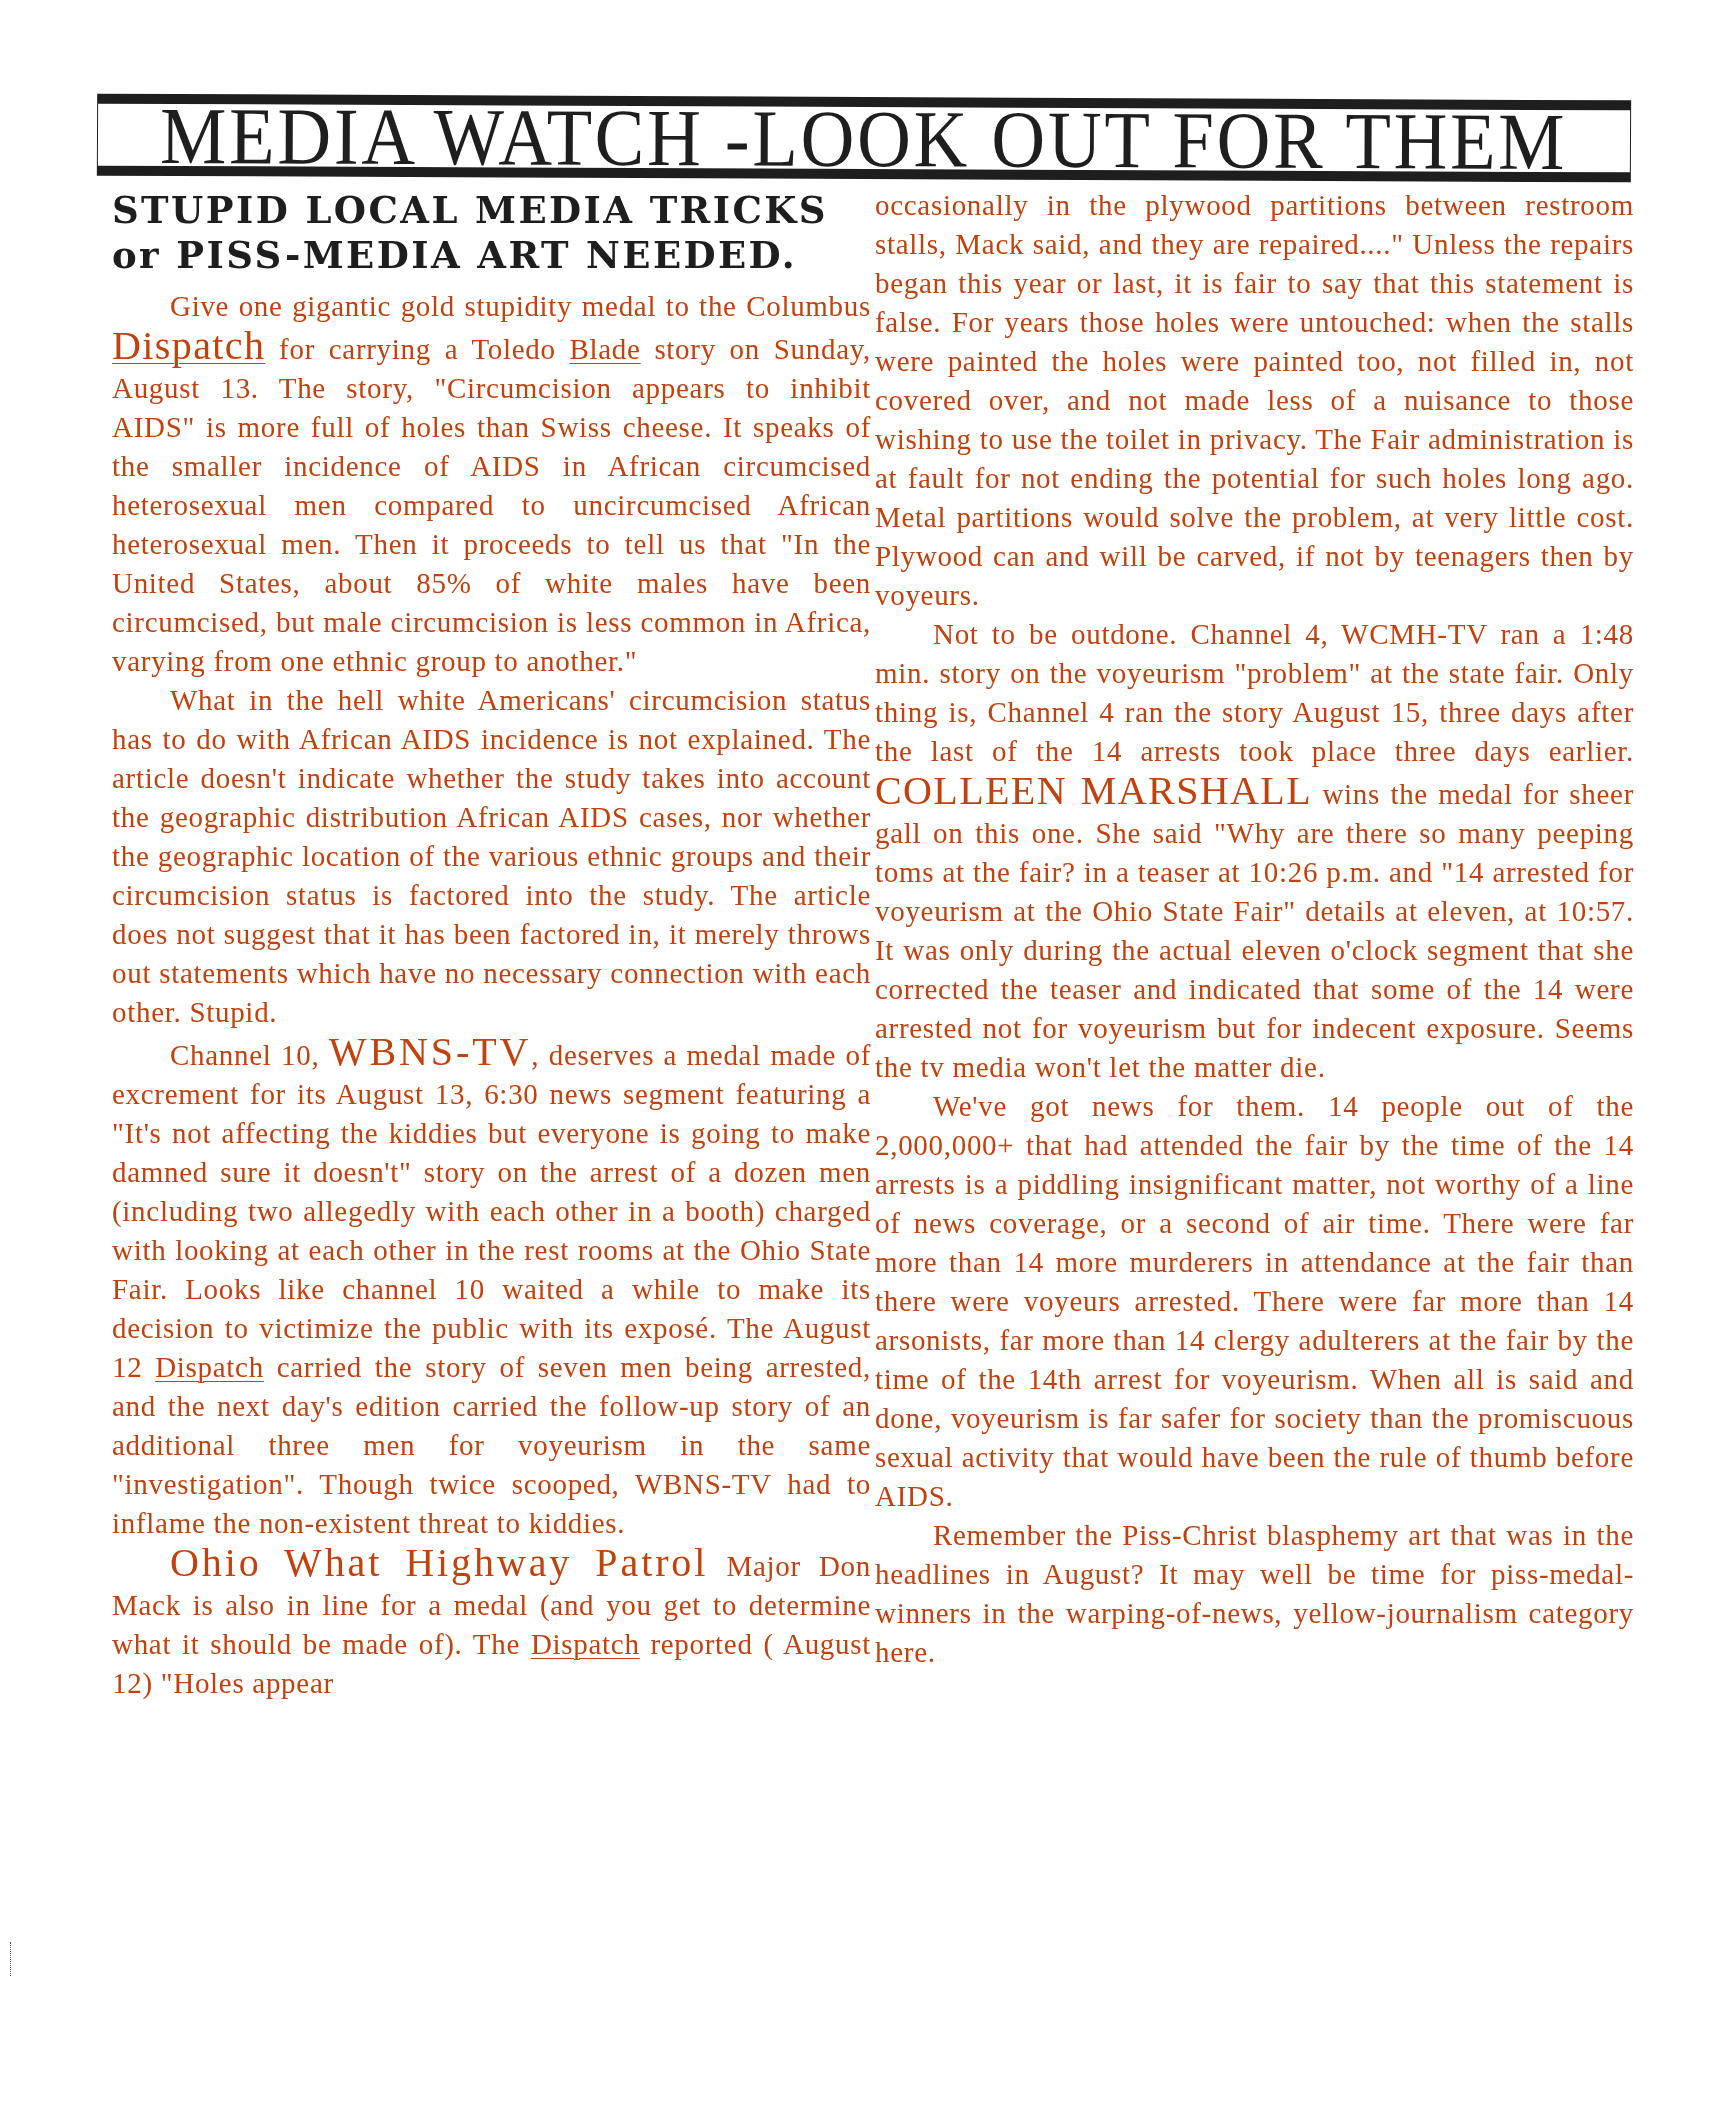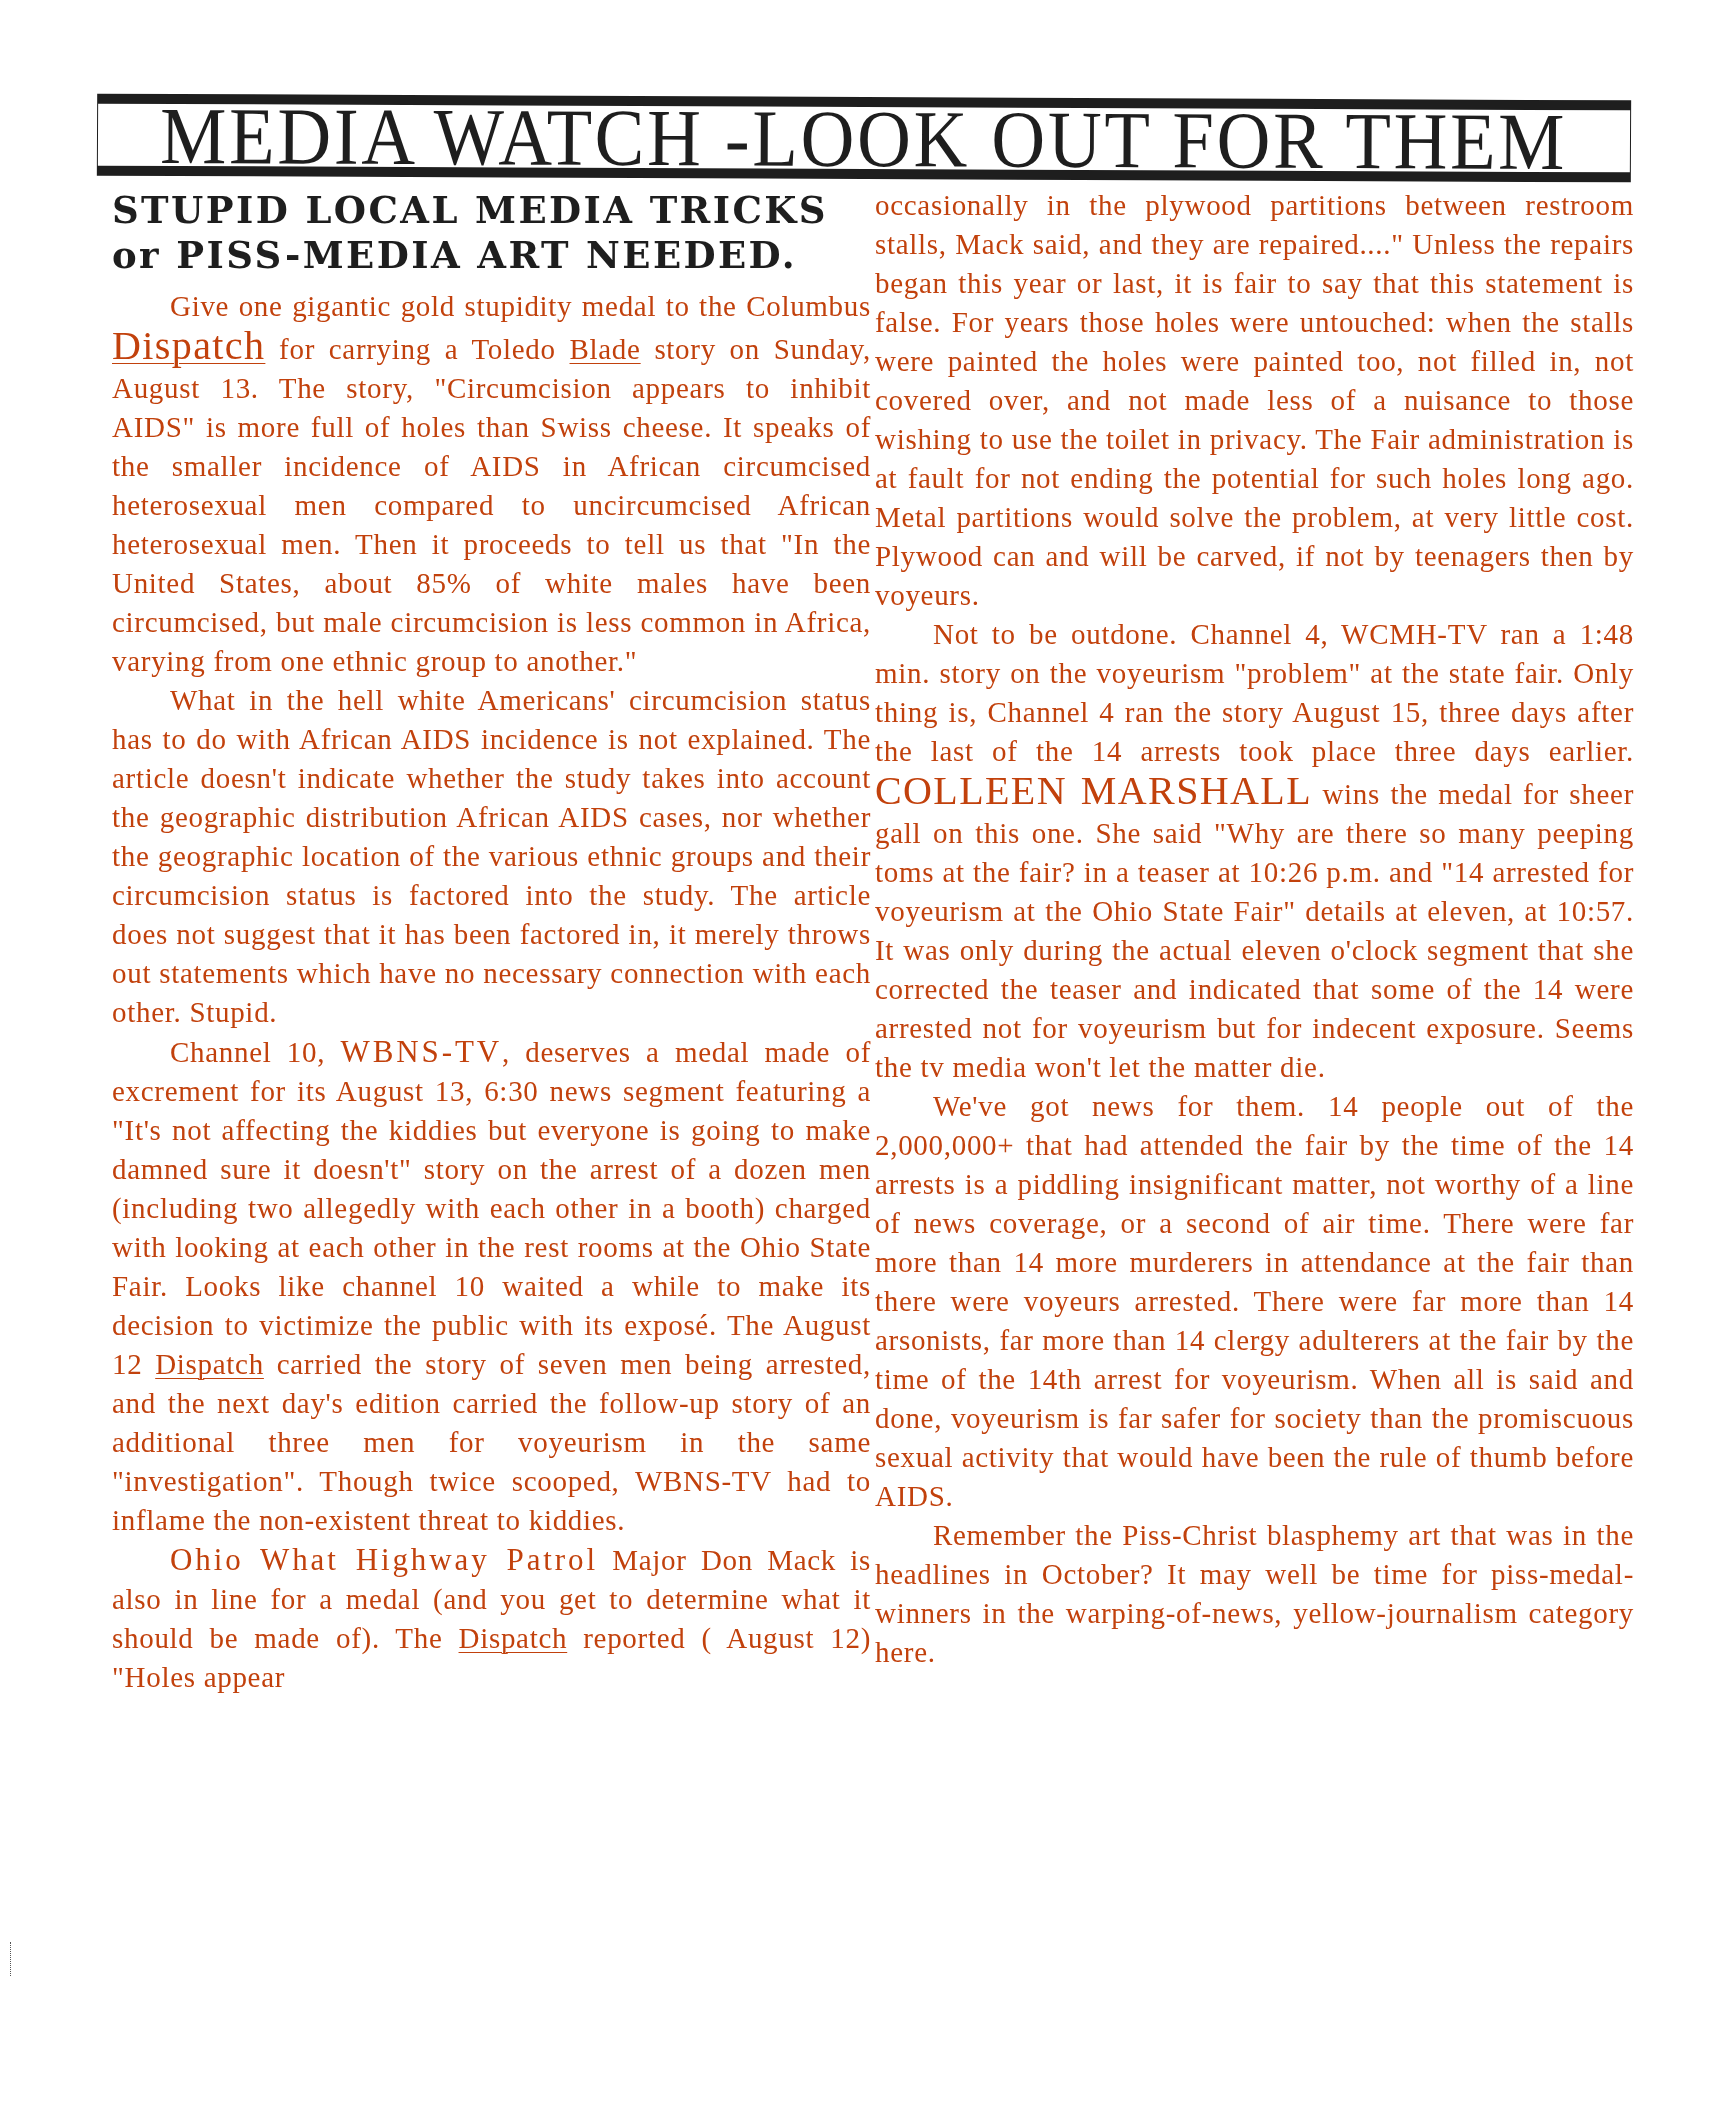--- a/index.html
+++ b/index.html
@@ -24,21 +24,21 @@
     font-family:"DejaVu Serif","Liberation Serif",serif; font-weight:bold; font-size:37px;
     line-height:1.22; letter-spacing:2.4px; margin:0 0 8.7px 0; color:#1e1e1e;
   }
   p.body {
     margin:0; font-size:29px; line-height:39px; text-align:justify;
     text-indent:58px; color:#c2410c; letter-spacing:0.7px;
   }
   p.body.noindent { text-indent:0; }
   .underlined { text-decoration:underline; text-decoration-thickness:1.4px; text-underline-offset:3.9px; }
   .big { font-size:40px; letter-spacing:1.4px; }
-  .bigger { font-size:31px; letter-spacing:2.9px; }
+  .bigger { font-size:40px; letter-spacing:2.9px; }
   .scan-mark { position:absolute; left:9.7px; top:1942px; width:1.9px; height:34px; border-left:1.4px dotted #555; }
 </style>
 </head>
 <body>
 
 <div class="page">
 
   <div class="masthead">
     <span class="masthead-title">MEDIA WATCH -LOOK OUT FOR THEM</span>
   </div>
@@ -58,18 +58,18 @@
     <p class="body"><span class="bigger">Ohio What Highway Patrol</span><span> Major Don Mack is also in line for a medal (and you get to determine what it should be made of). The </span><span class="underlined">Dispatch</span><span> reported ( August 12) "Holes appear</span></p>
   </div>
 
   <div class="col col-right">
     <p class="body noindent">occasionally in the plywood partitions between restroom stalls, Mack said, and they are repaired...." Unless the repairs began this year or last, it is fair to say that this statement is false. For years those holes were untouched: when the stalls were painted the holes were painted too, not filled in, not covered over, and not made less of a nuisance to those wishing to use the toilet in privacy. The Fair administration is at fault for not ending the potential for such holes long ago. Metal partitions would solve the problem, at very little cost. Plywood can and will be carved, if not by teenagers then by voyeurs.</p>
 
     <p class="body"><span>Not to be outdone. Channel 4, WCMH-TV ran a 1:48 min. story on the voyeurism "problem" at the state fair. Only thing is, Channel 4 ran the story August 15, three days after the last of the 14 arrests took place three days earlier. </span><span class="big">COLLEEN MARSHALL</span><span> wins the medal for sheer gall on this one. She said "Why are there so many peeping toms at the fair? in a teaser at 10:26 p.m. and "14 arrested for voyeurism at the Ohio State Fair" details at eleven, at 10:57. It was only during the actual eleven o'clock segment that she corrected the teaser and indicated that some of the 14 were arrested not for voyeurism but for indecent exposure. Seems the tv media won't let the matter die.</span></p>
 
     <p class="body">We've got news for them. 14 people out of the 2,000,000+ that had attended the fair by the time of the 14 arrests is a piddling insignificant matter, not worthy of a line of news coverage, or a second of air time. There were far more than 14 more murderers in attendance at the fair than there were voyeurs arrested. There were far more than 14 arsonists, far more than 14 clergy adulterers at the fair by the time of the 14th arrest for voyeurism. When all is said and done, voyeurism is far safer for society than the promiscuous sexual activity that would have been the rule of thumb before AIDS.</p>
 
-    <p class="body">Remember the Piss-Christ blasphemy art that was in the headlines in October? It may well be time for piss-medal-winners in the warping-of-news, yellow-journalism category here.</p>
+    <p class="body">Remember the Piss-Christ blasphemy art that was in the headlines in August? It may well be time for piss-medal-winners in the warping-of-news, yellow-journalism category here.</p>
   </div>
 
   <div class="scan-mark"></div>
 </div>
 
 
 </body></html>

